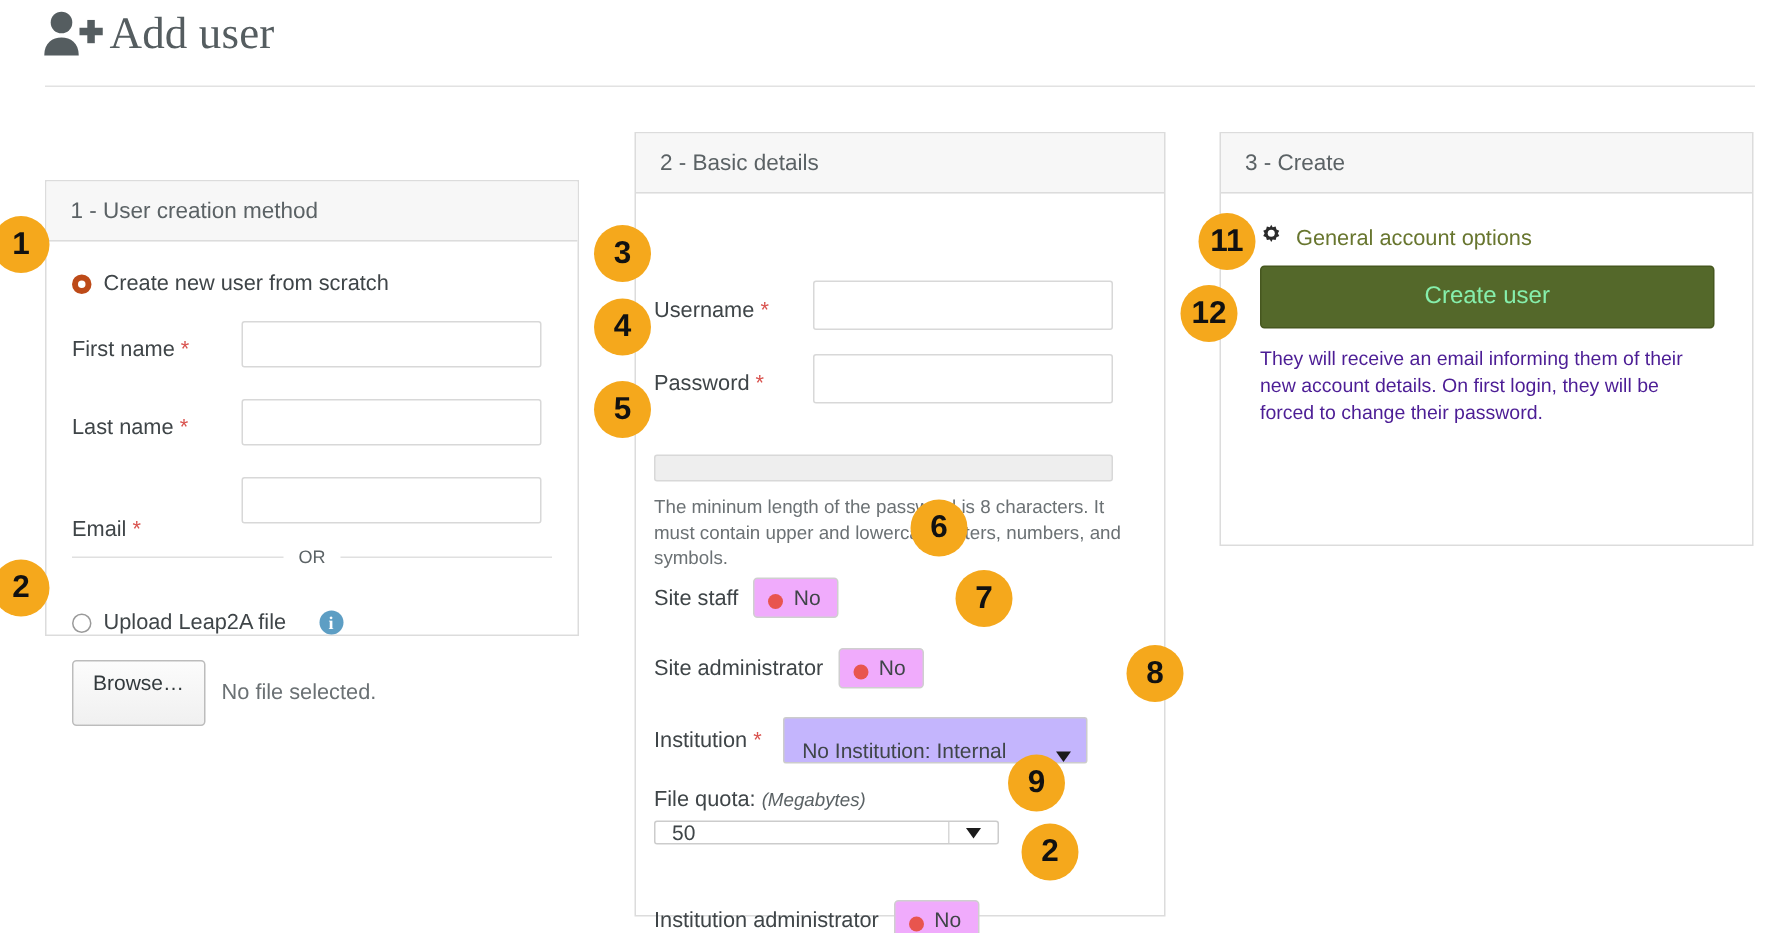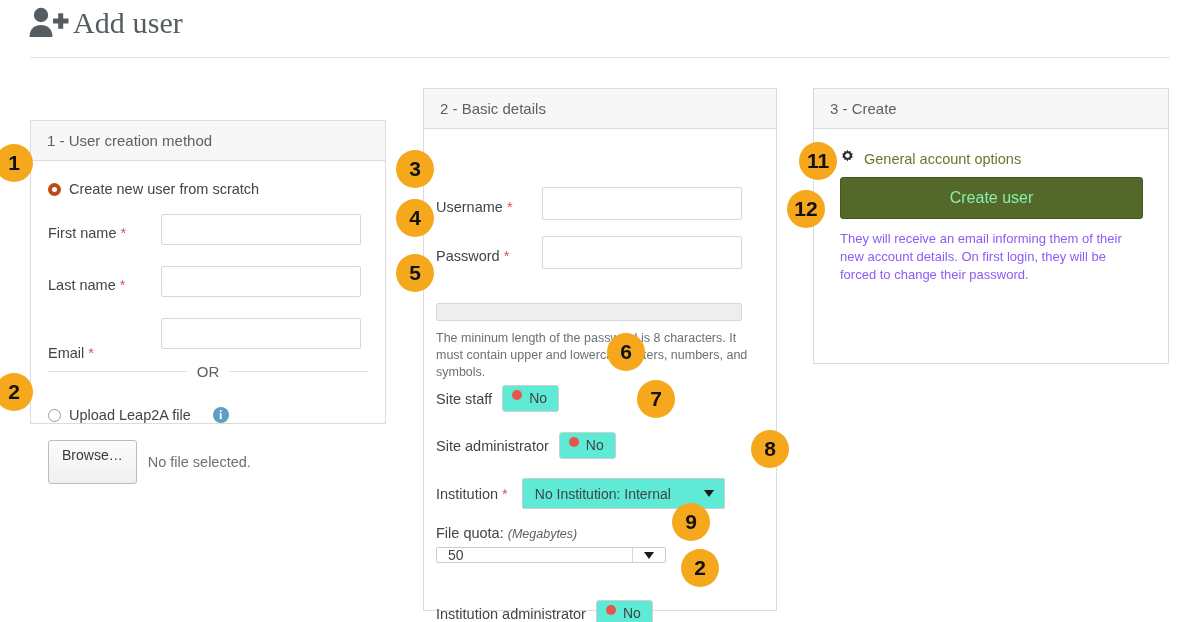--- a/index.html
+++ b/index.html
@@ -135,21 +135,21 @@
   #p1-or {
     position: absolute;
     left: 17px; top: 200px;
     width: 320px;
     height: 20px;
     display: flex;
     align-items: center;
     gap: 10px;
   }
   #p1-or .or-line { flex: 1 1 auto; height: 1px; background: #e0e0e0; }
-  #p1-or .or-text { font-size: 15px; color: #5b6265; }
+  #p1-or .or-text { font-size: 12px; color: #5b6265; }
 
   #p1-radio2 { position: absolute; left: 17px; top: 246px; }
   #info-icon {
     width: 16px; height: 16px;
     border-radius: 50%;
     background: #5d9ec4;
     color: #ffffff;
     font-family: "Liberation Serif", serif;
     font-weight: bold;
     font-size: 12px;
@@ -204,25 +204,25 @@
   }
 
   .switch-row {
     position: absolute;
     display: flex;
     align-items: center;
     gap: 10px;
   }
   .switch-btn {
     border: 1px solid #cfcfcf;
-    background: #5eead4;
+    background: #f0abfc;
     border-radius: 3px;
     padding: 4px 11px 5px 9px;
     display: inline-flex;
-    align-items: flex-start;
+    align-items: flex-end;
     gap: 7px;
     font-size: 14px;
     color: #3f4548;
   }
   .switch-dot {
     width: 10px;
     height: 10px;
     border-radius: 50%;
     background: #e8554e;
     display: inline-block;
@@ -233,26 +233,26 @@
 
   #p2-institution-row {
     position: absolute;
     left: 12px; top: 349px;
     display: flex;
     align-items: center;
     gap: 14px;
   }
   .select-box {
     border: 1px solid #cccccc;
-    background: #5eead4;
+    background: #c4b5fd;
     border-radius: 2px;
     height: 31px;
     box-sizing: border-box;
     display: inline-flex;
-    align-items: center;
+    align-items: flex-end;
     padding: 0 10px 0 12px;
     font-size: 14px;
     color: #3f4548;
     gap: 12px;
   }
   .caret {
     width: 0; height: 0;
     border-left: 5px solid transparent;
     border-right: 5px solid transparent;
     border-top: 7px solid #1b1b1b;
@@ -327,21 +327,21 @@
     display: flex;
     align-items: center;
     justify-content: center;
     box-sizing: border-box;
   }
   #p3-note {
     position: absolute;
     left: 26px; top: 101px;
     width: 296px;
     font-size: 13px;
-    color: #8b5cf6;
+    color: #4c1d95;
     line-height: 18px;
   }
 
   
   .badge {
     position: absolute;
     width: 38px;
     height: 38px;
     border-radius: 50%;
     background: #f5a81c;

